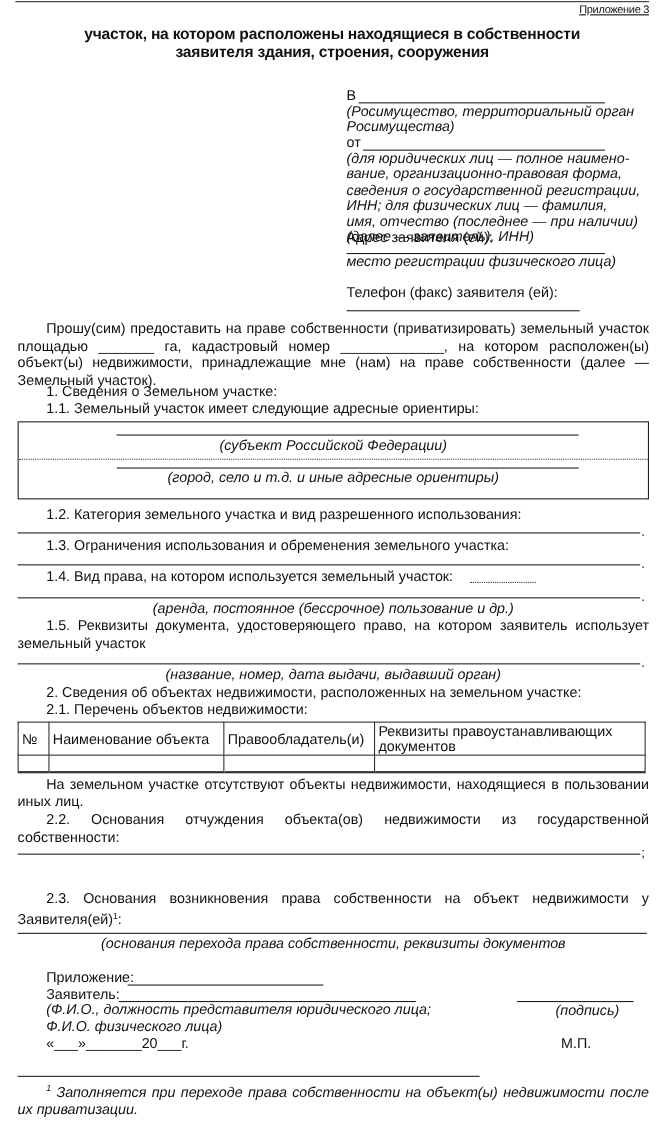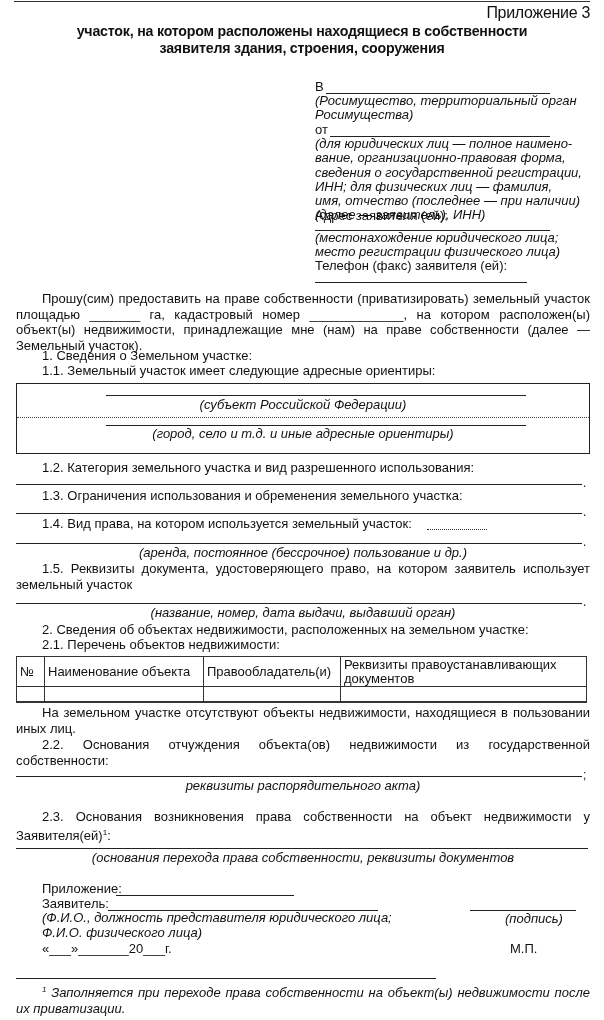--- a/index.html
+++ b/index.html
@@ -1,19 +1,19 @@
 <!DOCTYPE html>
 <html><head>
 <meta charset="utf-8">
 <style>
   html, body { margin:0; padding:0; background:#fff; }
   body { width:604px; height:1020px; position:relative; overflow:hidden;
          font-family:"Liberation Sans", sans-serif; color:#111; font-size:13px; }
   .top-rule { position:absolute; left:14px; right:14px; top:1px; border-top:1px solid #333; }
-  .appendix { position:absolute; right:14px; top:4px; font-size:16px; letter-spacing:-0.3px;margin-left:31px; }
+  .appendix { position:absolute; right:14px; top:4px; font-size:10px; text-decoration:underline; letter-spacing:-0.3px;margin-left:31px; }
   .title { position:absolute; left:10px; right:10px; top:23px; text-align:center; font-weight:bold; font-size:14.2px; line-height:17px; letter-spacing:-0.2px; }
   .abs { position:absolute; white-space:nowrap; }
   .it { font-style:italic; }
   .line { position:absolute; border-top:1px solid #222; height:0; }
   .p { position:absolute; left:16px; right:14px; font-size:13px; line-height:15.5px; text-align:justify; }
   .indent { text-indent:26px; }
   .center { position:absolute; text-align:center; font-style:italic; font-size:13px; white-space:nowrap; }
   .addrbox { position:absolute; left:16px; right:14px; top:383px; height:69px; border:1px solid #222; }
   .addrbox .divider { position:absolute; left:0; right:0; top:33px; border-top:1px dotted #444; }
   table.obj { position:absolute; left:16px; top:656px; width:571px; border-collapse:collapse; font-size:13px; }
@@ -48,21 +48,20 @@
     <div>(для юридических лиц — полное наимено-</div>
     <div>вание, организационно-правовая форма,</div>
     <div>сведения о государственной регистрации,</div>
     <div>ИНН; для физических лиц — фамилия,</div>
     <div>имя, отчество (последнее — при наличии)</div>
     <div>(далее — заявитель), ИНН)</div>
   </div>
   <div class="abs" style="left:315px;top:208px;">Адрес заявителя (ей):</div>
   <div class="line" style="left:315px;top:230px;width:235px;"></div>
   <div class="abs it" style="left:315px;top:231px;line-height:14px;">
-    <div>(местонахождение юридического лица;</div>
     <div>место регистрации физического лица)</div>
   </div>
   <div class="abs" style="left:315px;top:258px;">Телефон (факс) заявителя (ей):</div>
   <div class="line" style="left:315px;top:282px;width:212px;"></div>
 </div>
 
 <div class="p indent" style="top:291px;">Прошу(сим) предоставить на праве собственности (приватизировать) земельный участок площадью _______ га, кадастровый номер _____________, на котором расположен(ы) объект(ы) недвижимости, принадлежащие мне (нам) на праве собственности (далее — Земельный участок).</div>
 <div class="abs" style="left:42px;top:348px;">1. Сведения о Земельном участке:</div>
 <div class="abs" style="left:42px;top:363px;">1.1. Земельный участок имеет следующие адресные ориентиры:</div>
 
@@ -111,21 +110,20 @@
     <td></td>
   </tr>
 </tbody>
   </table>
 
 <div class="p indent" style="top:705px;">На земельном участке отсутствуют объекты недвижимости, находящиеся в пользовании иных лиц.</div>
 <div class="p indent" style="top:737px;">2.2. Основания отчуждения объекта(ов) недвижимости из государственной собственности:</div>
 <div class="line" style="left:16px;top:776px;width:566px;"></div>
 <span class="dot" style="left:583px;top:768px;">;</span>
 <div class="center" style="left:16px;right:14px;top:778px;line-height:15px;">
-  <div>реквизиты распорядительного акта)</div>
 </div>
 
 <div class="p indent" style="top:809px;"><span>2.3. Основания возникновения права собственности на объект недвижимости у Заявителя(ей)</span><sup>1</sup>:</div>
 <div class="line" style="left:16px;top:848px;width:572px;"></div>
 <div class="center" style="left:16px;right:14px;top:851px;line-height:14.5px;">
   <div>(основания перехода права собственности, реквизиты документов</div>
 </div>
 
 <div class="abs" style="left:42px;top:881px;">Приложение:</div>
 <div class="line" style="left:116px;top:895px;width:178px;"></div>

